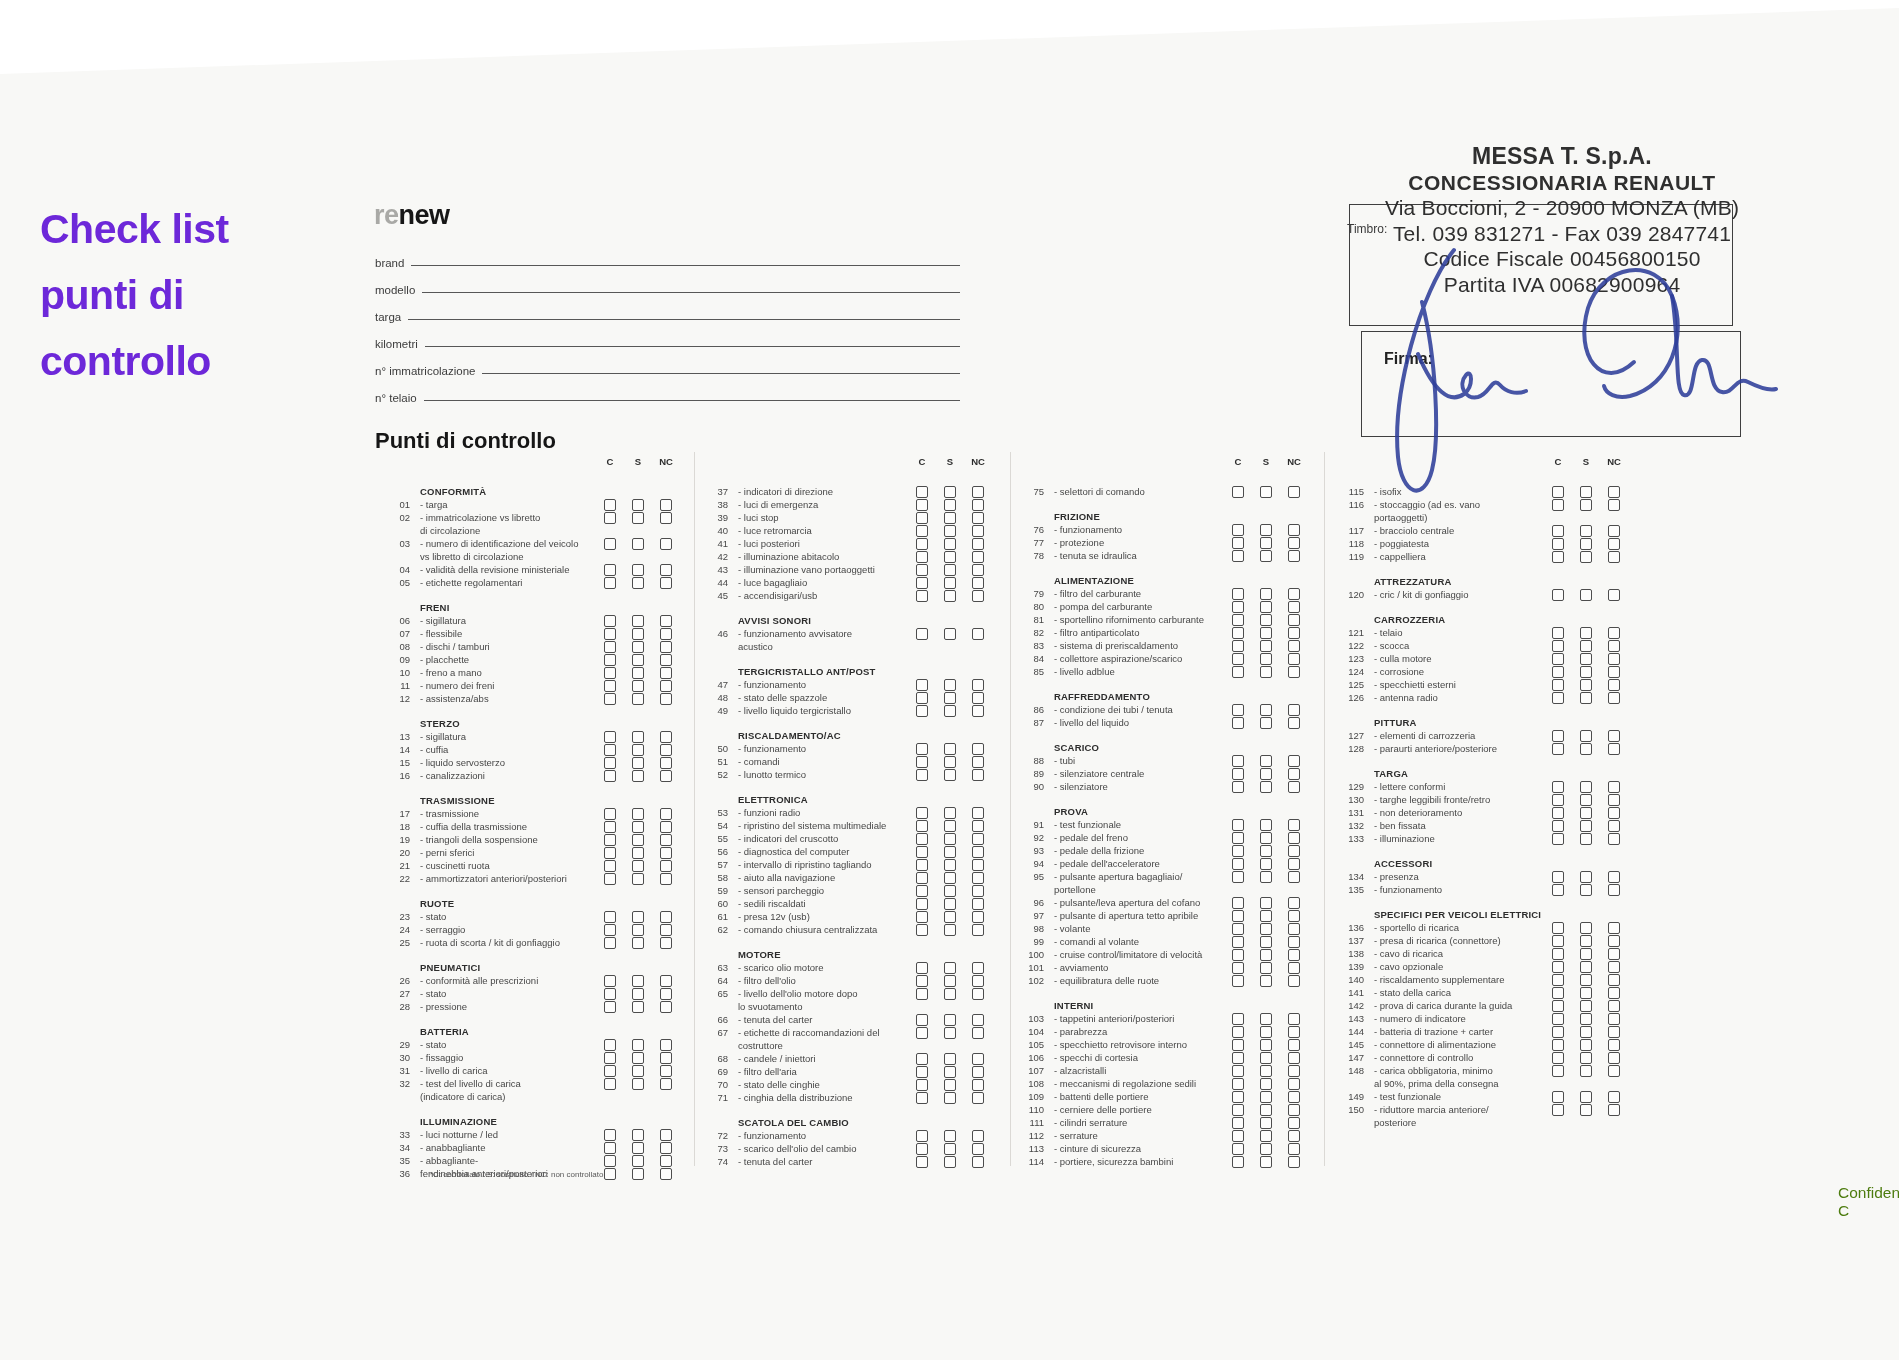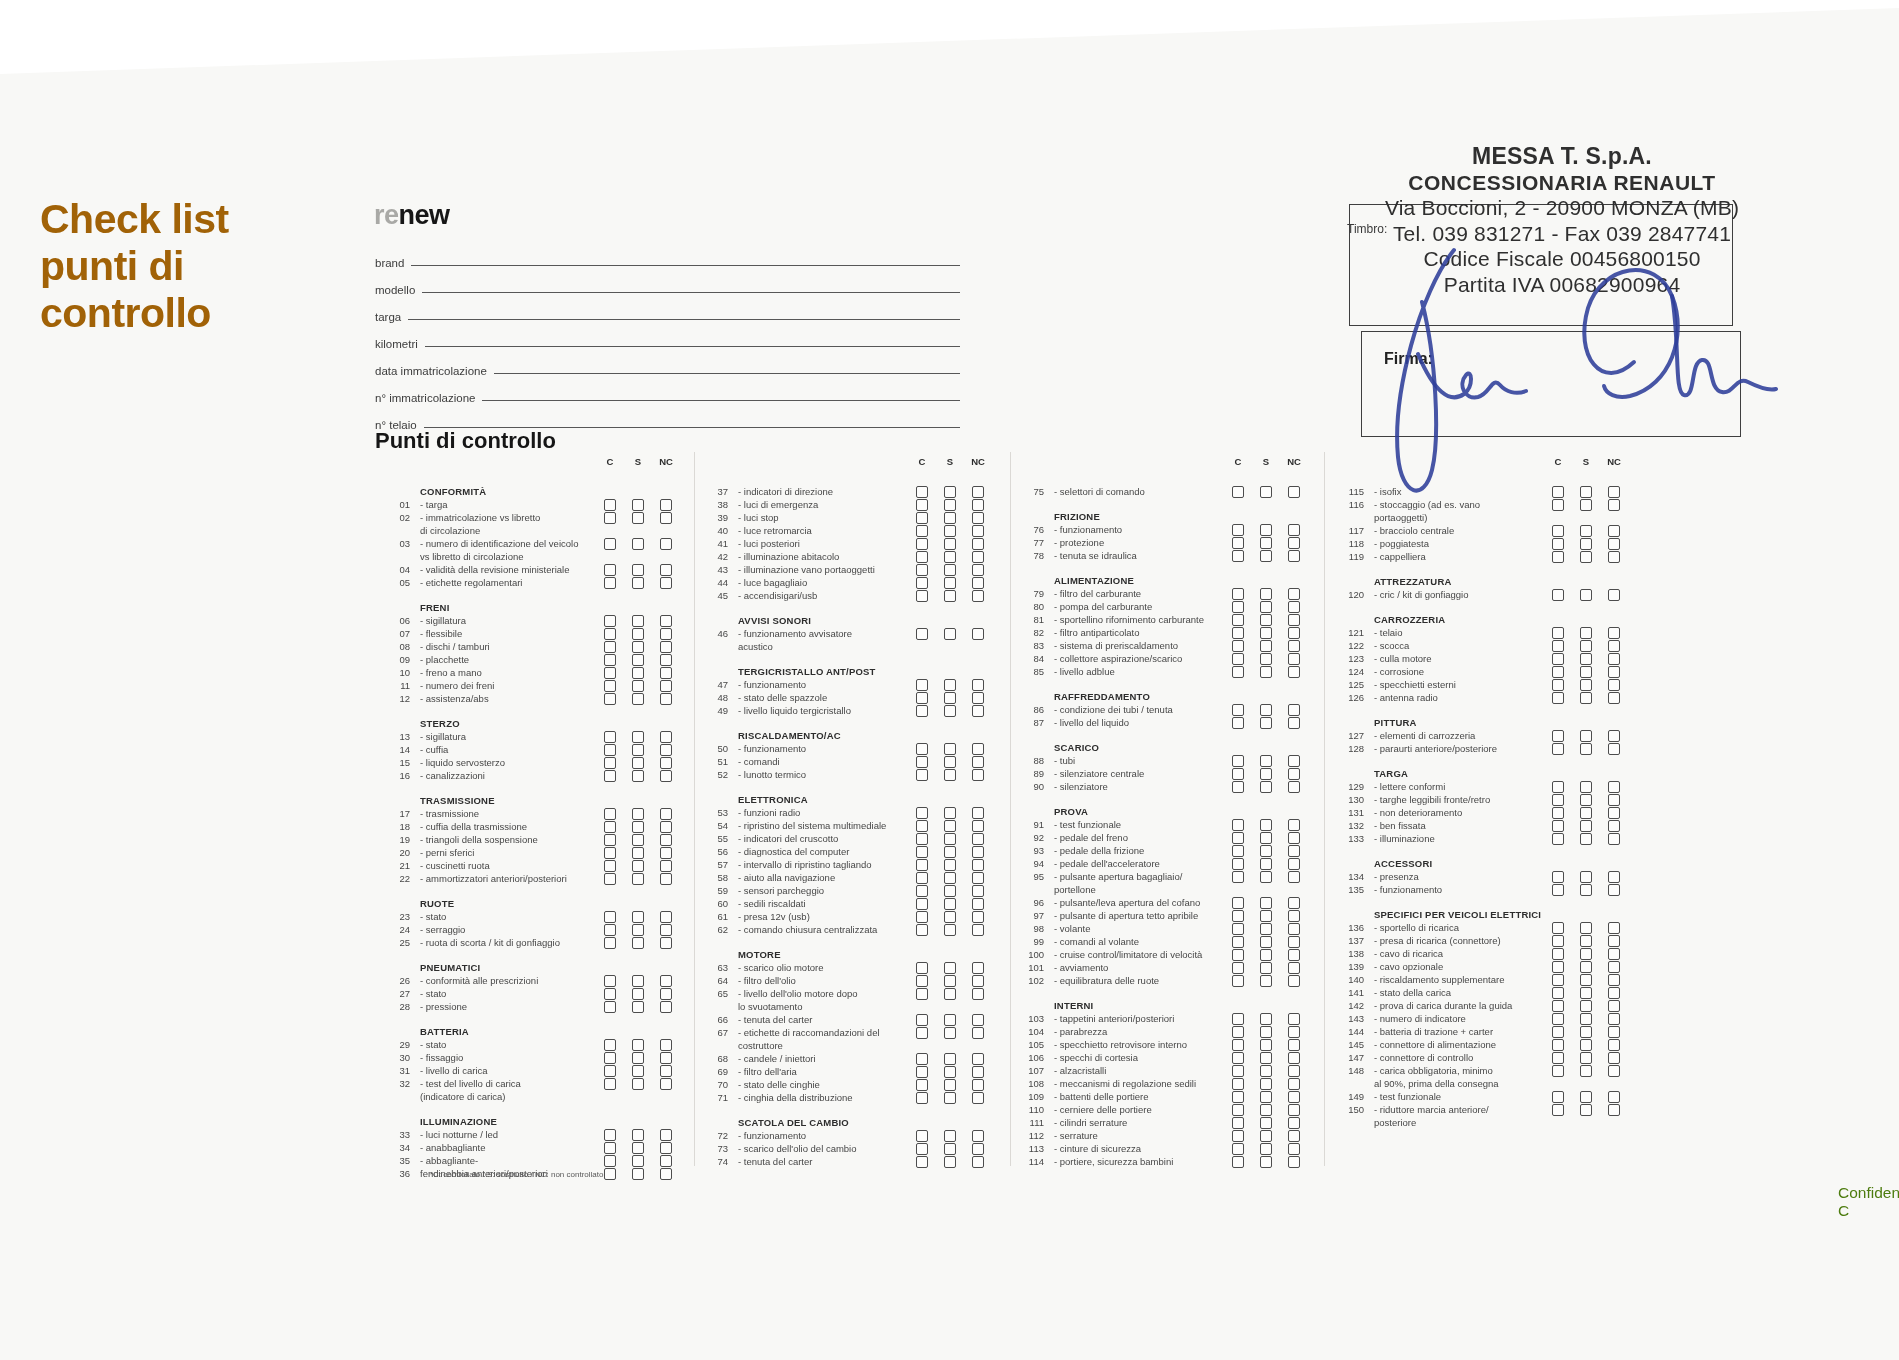--- a/index.html
+++ b/index.html
@@ -1,21 +1,21 @@
 <!DOCTYPE html>
 <html><head>
 <meta charset="utf-8">
 <style>
   html,body{margin:0;padding:0;background:#ffffff;}
   .sheet{position:relative;width:1899px;height:1360px;background:#f8f8f6;overflow:hidden;
          font-family:"Liberation Sans",sans-serif;color:#3d3d3d;}
   .top-edge{position:absolute;top:0;left:0;width:100%;height:90px;background:#ffffff;
             clip-path:polygon(0 0,100% 0,100% 8px,0 74px);}
-  .page-title{position:absolute;left:40px;top:196px;margin:0;font-size:41px;line-height:47px;
-              font-weight:800;letter-spacing:-0.5px;color:#a16207;white-space:pre-line;}
+  .page-title{position:absolute;left:40px;top:196px;margin:0;font-size:41px;line-height:66px;
+              font-weight:800;letter-spacing:-0.5px;color:#6d28d9;white-space:pre-line;}
   .logo{position:absolute;left:374px;top:200px;font-size:27px;font-weight:800;letter-spacing:-0.5px;}
   .logo-re{color:#a9a9a6;}
   .logo-new{color:#161616;}
   .form{position:absolute;left:375px;top:242px;width:585px;}
   .form-row{display:flex;align-items:flex-end;height:27px;font-size:11.5px;color:#3c3c3c;}
   .form-row .line{flex:1;border-bottom:1px solid #575757;margin-left:7px;transform:translateY(-3px);}
   .punti-title{position:absolute;left:375px;top:428px;margin:0;font-size:22px;font-weight:800;color:#161616;}
   
   .timbro-label{position:absolute;left:1347px;top:222px;font-size:12px;color:#3a3a3a;}
   .timbro-box{position:absolute;left:1349px;top:204px;width:382px;height:120px;border:1.5px solid #3f3f3f;}
@@ -70,24 +70,20 @@
       </div>
       <div class="form-row">
         <span class="form-label">targa</span>
         <div class="line"></div>
       </div>
       <div class="form-row">
         <span class="form-label">kilometri</span>
         <div class="line"></div>
       </div>
       <div class="form-row">
-        <span class="form-label">data immatricolazione</span>
-        <div class="line"></div>
-      </div>
-      <div class="form-row">
         <span class="form-label">n° immatricolazione</span>
         <div class="line"></div>
       </div>
       <div class="form-row">
         <span class="form-label">n° telaio</span>
         <div class="line"></div>
       </div>
     </div>
 
   <h2 class="punti-title">Punti di controllo</h2>

